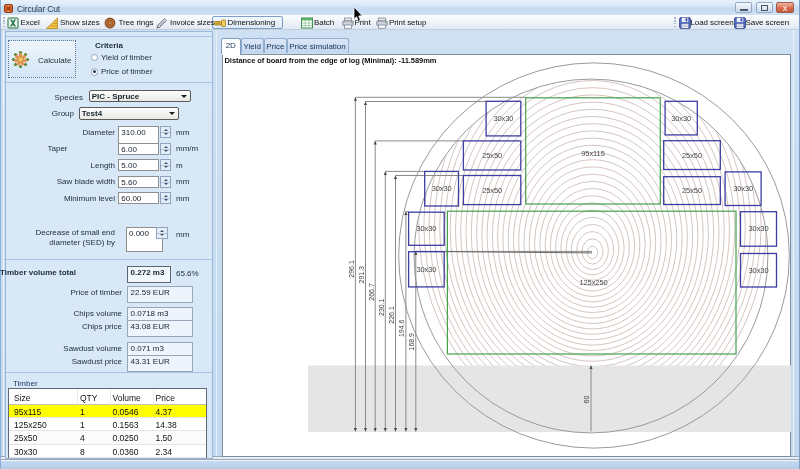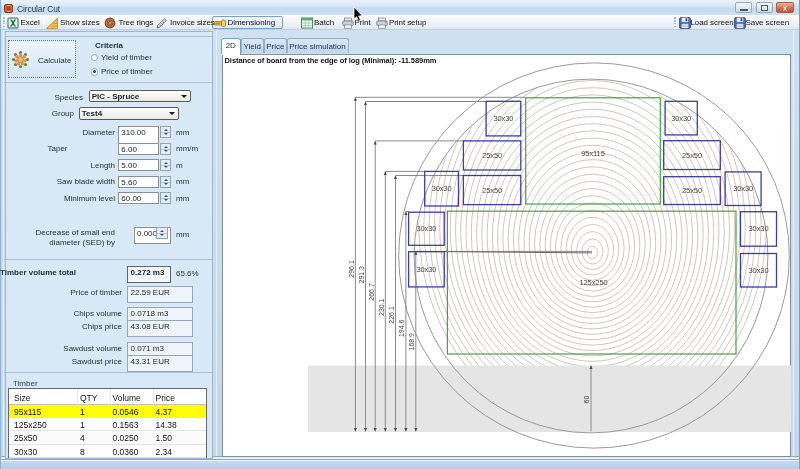--- a/index.html
+++ b/index.html
@@ -212,21 +212,21 @@
 <div class="lbl" style="left:176px;top:177.0px">mm</div>
 <div class="lbl" style="left:0px;top:193.5px;width:115px;text-align:right">Minimum level</div>
 <div class="inp" style="left:118.3px;top:192.0px;width:40.3px;height:12.4px">60.00</div>
 <div class="spin" style="left:159.6px;top:192.0px;height:12.4px">
     <span class="su"></span>
     <span class="sd"></span>
   </div>
 <div class="lbl" style="left:176px;top:193.5px">mm</div>
 
 <div class="lbl" style="left:20px;top:228px;width:95px;text-align:right;line-height:9.5px">Decrease of small end<br>diameter (SED) by</div>
-<div class="inp" style="left:134px;top:227px;width:37px;height:17px">0.000</div>
+<div class="inp" style="left:126px;top:227px;width:37px;height:25px">0.000</div>
 <div class="spin" style="left:156.3px;top:227px;height:12.4px">
     <span class="su"></span>
     <span class="sd"></span>
   </div>
 <div class="lbl" style="left:176px;top:230px">mm</div>
 <div class="lbl b" style="left:0px;top:268.0px;width:122px;text-align:left">Timber volume total</div>
 <div class="res strong" style="left:126.6px;top:266.0px;width:44px">0.272 m3</div>
 <div class="lbl" style="left:176px;top:268.5px">65.6%</div>
 <div class="lbl" style="left:0px;top:287.5px;width:122px;text-align:right">Price of timber</div>
 <div class="res" style="left:126.6px;top:285.5px;width:66.3px">22.59 EUR</div>

